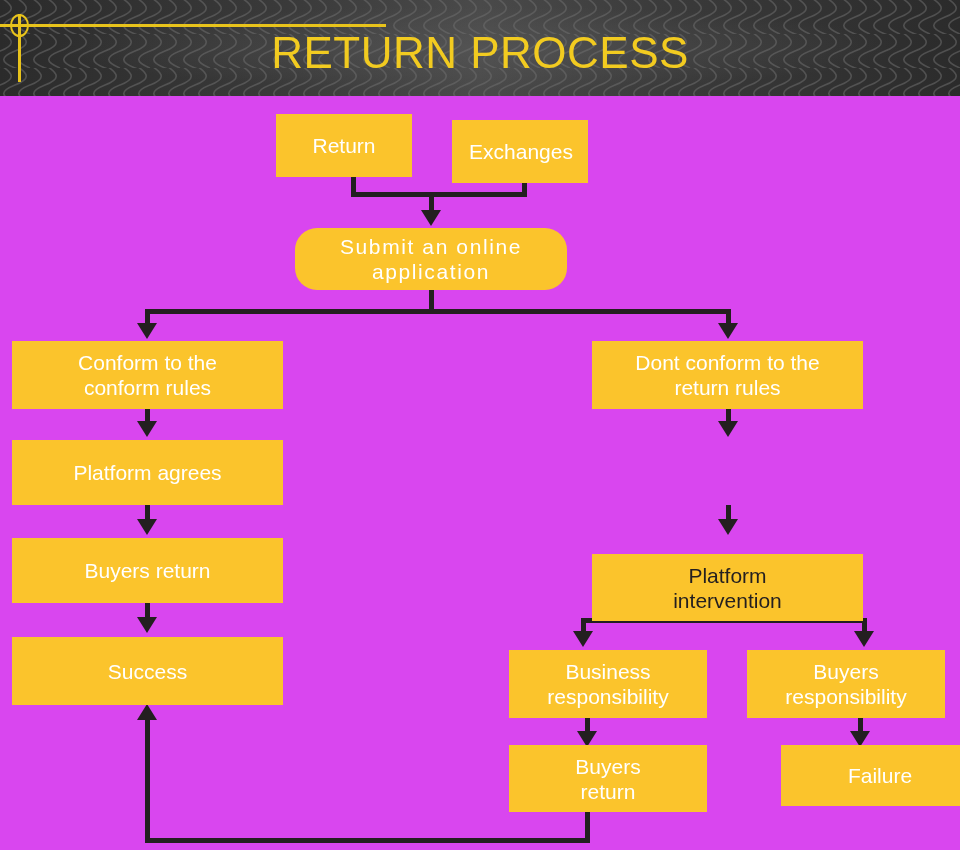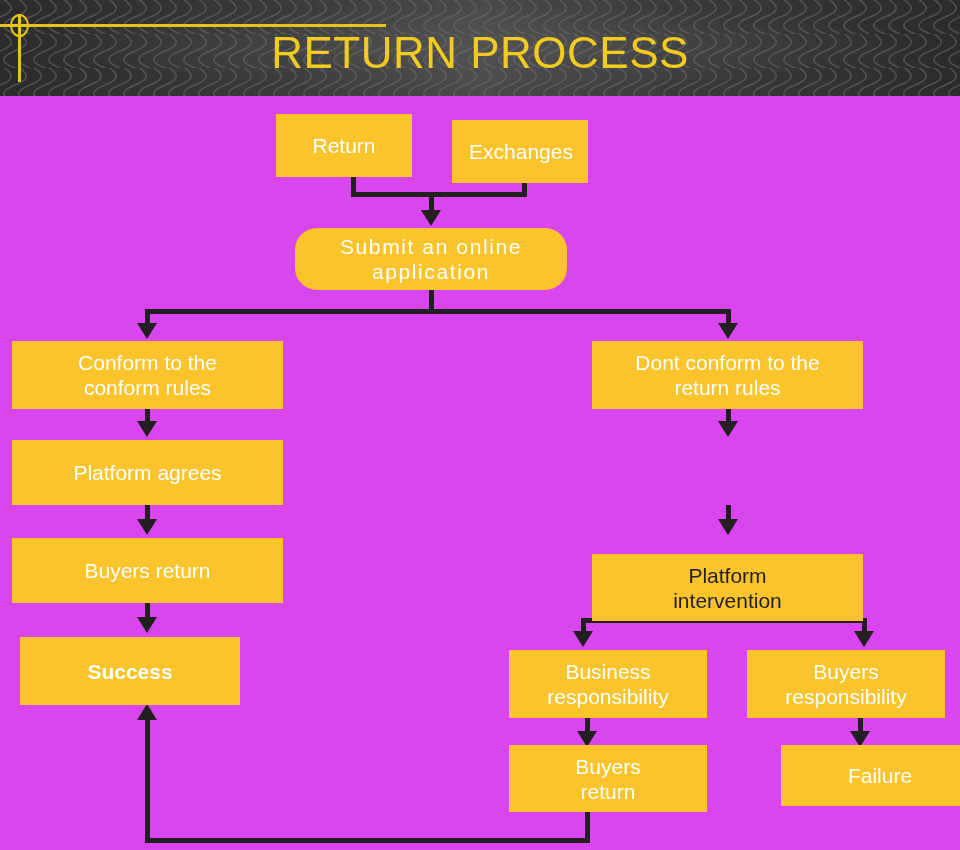--- a/index.html
+++ b/index.html
@@ -196,21 +196,21 @@
 return rules</div>
 
   <div class="node" style="left:12px; top:440px; width:271px; height:65px;">Platform agrees</div>
 
 
   <div class="node" style="left:12px; top:538px; width:271px; height:65px;">Buyers return</div>
 
   <div class="node dark-text" style="left:592px; top:538px; width:271px; height:67px;margin-top:16px;">Platform
 intervention</div>
 
-  <div class="node" style="left:20px; top:637px; width:220px; height:68px;font-weight:bold;">Success</div>
+  <div class="node" style="left:12px; top:637px; width:271px; height:68px;">Success</div>
 
   <div class="node" style="left:509px; top:650px; width:198px; height:68px;">Business
 responsibility</div>
 
   <div class="node" style="left:747px; top:650px; width:198px; height:68px;">Buyers
 responsibility</div>
 
   <div class="node" style="left:509px; top:745px; width:198px; height:67px;">Buyers
 return</div>
 

